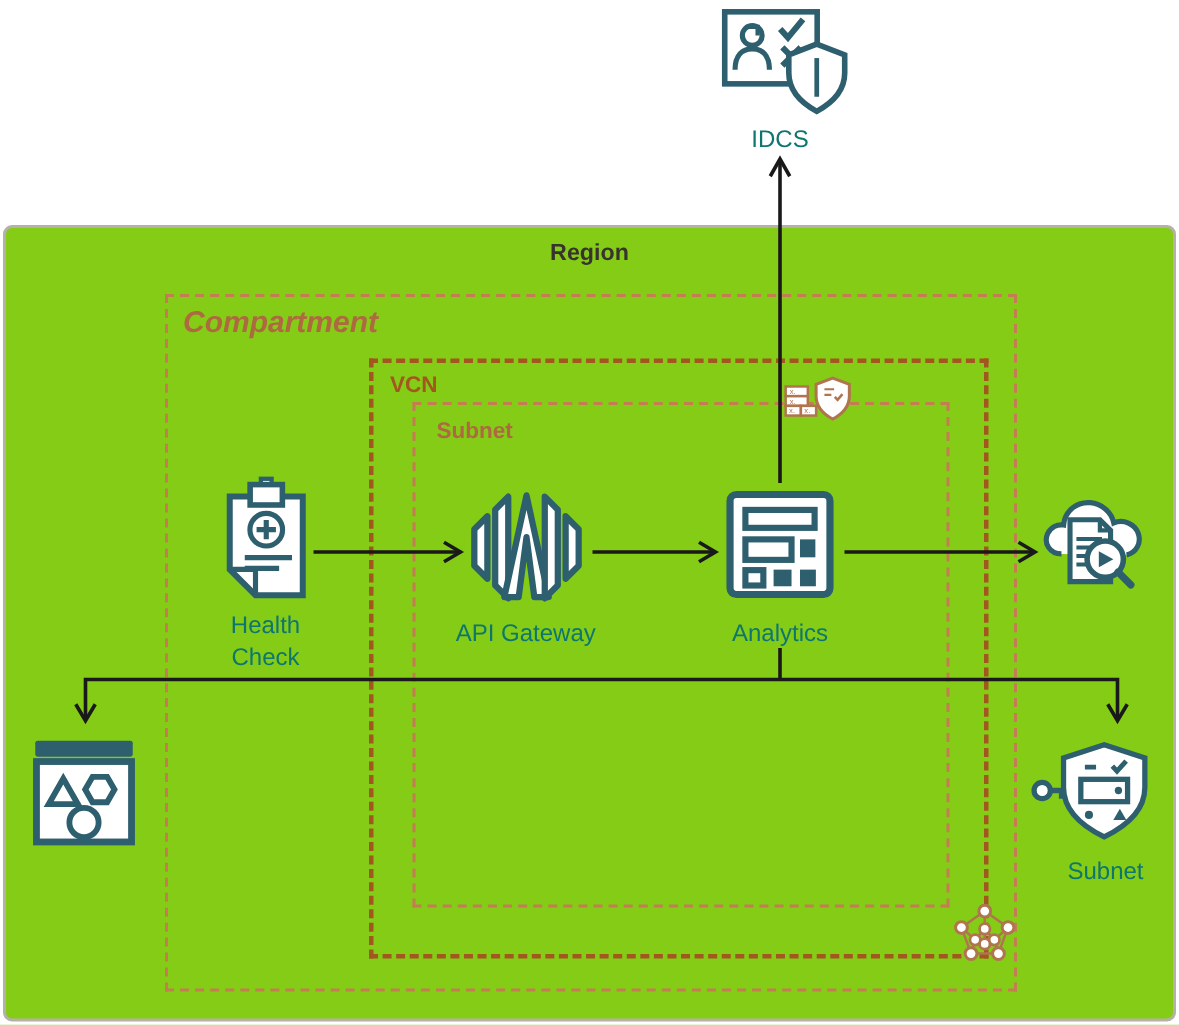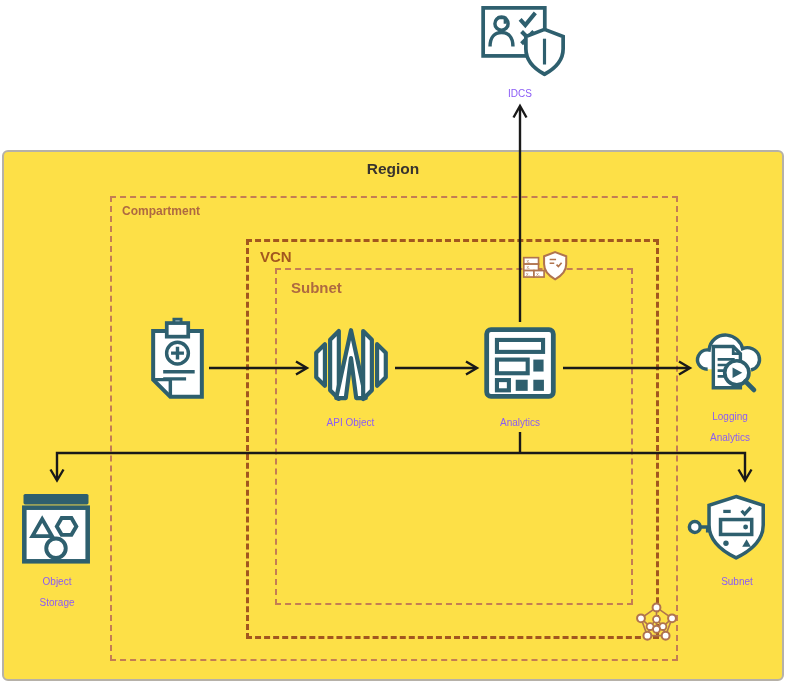--- a/index.html
+++ b/index.html
@@ -1,36 +1,36 @@
 <!DOCTYPE html>
 <html><head>
 <meta charset="utf-8">
 <style>
   html,body{margin:0;padding:0;background:#ffffff;}
   #stage{position:relative;width:786px;height:683px;background:#ffffff;
          font-family:"Liberation Sans",sans-serif;overflow:hidden;}
   .abs{position:absolute;}
   
-  .region-box{left:2px;top:150px;width:778px;height:527px;background:#fde047;
+  .region-box{left:2px;top:150px;width:778px;height:527px;background:#84cc16;
               border:2px solid #b6b1a8;border-radius:6px;}
   .region-title{position:absolute;left:0;top:8px;width:100%;text-align:center;
                 font-size:15.5px;font-weight:bold;color:#38332e;}
   .compartment-box{left:110px;top:196px;width:564px;height:461px;
                    border:2px dashed #c47d53;}
-  .compartment-title{position:absolute;left:10px;top:6px;font-size:12px;
-                     font-weight:bold;color:#ae6941;}
+  .compartment-title{position:absolute;left:10px;top:6px;font-size:20px;
+                     font-weight:bold;color:#ae6941;font-style:italic;}
   .vcn-box{left:246px;top:239px;width:407px;height:394px;border:3px dashed #a2571f;}
   .vcn-title{position:absolute;left:11px;top:6px;font-size:15px;font-weight:bold;color:#a2571f;}
   .subnet-box{left:275px;top:268px;width:354px;height:333px;border:2px dashed #c47d53;}
   .subnet-title{position:absolute;left:14px;top:9px;font-size:15px;font-weight:bold;color:#ae6941;}
   
   .icon{position:absolute;}
   .icon svg{display:block;width:100%;height:100%;}
-  .node-label{position:absolute;text-align:center;font-size:10px;line-height:21px;
-              color:#8b5cf6;white-space:pre-line;}
+  .node-label{position:absolute;text-align:center;font-size:16px;line-height:21px;
+              color:#0f766e;white-space:pre-line;}
   .arrows{position:absolute;left:0;top:0;width:786px;height:683px;pointer-events:none;}
 </style>
 </head>
 <body>
 
 <div id="stage">
 
   <div class="abs region-box">
     <div class="region-title">Region</div>
   </div>
@@ -85,31 +85,33 @@
     <svg viewBox="0 0 44 62" fill="none" stroke="#2e5f6e">
       <path d="M5,10 H39 V56 H17 L5,44 Z" fill="#fff" stroke-width="2.8"></path>
       <path d="M17,56 V44 H5" stroke-width="2.4"></path>
       <rect x="19.5" y="1.8" width="5" height="4" fill="#fff" stroke-width="2"></rect>
       <rect x="14.5" y="4.5" width="15" height="9.5" fill="#fff" stroke-width="2.6"></rect>
       <circle cx="22" cy="25.5" r="7.6" stroke-width="2.4"></circle>
       <path d="M22,21 V30 M17.5,25.5 H26.5" stroke-width="2.4"></path>
       <path d="M12,38.5 H34 M12,43.5 H28" stroke-width="2.4"></path>
     </svg>
   </div>
+  <div class="node-label" style="left:132px;top:407px;width:90px">Health
+Check</div>
 
   <div class="icon" style="left:309px;top:325px;width:84px;height:80px">
     <svg viewBox="0 0 48 46" fill="#fff" stroke="#2e5f6e" stroke-width="2.4" stroke-linejoin="round">
       <path d="M4,16 L9,11 L9,35 L4,30 Z"></path>
       <path d="M12,8.5 L17,3.5 L17,42.5 L12,37.5 Z"></path>
       <path d="M24,3 L32.5,42 L27,42 L24,19 L21,42 L15.5,42 Z"></path>
       <path d="M31,3.5 L36,8.5 L36,37.5 L31,42.5 Z"></path>
       <path d="M39,11 L44,16 L44,30 L39,35 Z"></path>
     </svg>
   </div>
-  <div class="node-label" style="left:303px;top:412px;width:95px">API Object</div>
+  <div class="node-label" style="left:303px;top:412px;width:95px">API Gateway</div>
 
   <div class="icon" style="left:479px;top:322px;width:82px;height:82px">
     <svg viewBox="0 0 48 48" fill="none" stroke="#2e5f6e">
       <rect x="4.5" y="4.5" width="39" height="39" rx="2.5" fill="#fff" stroke-width="2.8"></rect>
       <rect x="10.5" y="10.5" width="27" height="7" stroke-width="2.4"></rect>
       <rect x="10.5" y="22" width="18" height="8" stroke-width="2.4"></rect>
       <rect x="31.8" y="22" width="6" height="7" fill="#2e5f6e" stroke="none"></rect>
       <rect x="10.5" y="34" width="7" height="6" stroke-width="2.4"></rect>
       <rect x="21.5" y="33.8" width="7" height="6.5" fill="#2e5f6e" stroke="none"></rect>
       <rect x="31.8" y="33.8" width="6.2" height="6.5" fill="#2e5f6e" stroke="none"></rect>
@@ -121,34 +123,30 @@
     <svg viewBox="0 0 52 52" fill="none" stroke="#2e5f6e">
       <path d="M11,29 C5.5,29 2.5,24 4.5,19.5 C6,16.5 9,15 12,15.5 C12.5,9 18,4.5 24.5,5 C30,5.5 34.5,9.5 35.5,14.5 C40,12.5 45.5,15 47,19.5 C48.5,24 46,28.5 41.5,29.5" fill="#fff" stroke-width="2.4"></path>
       <path d="M15,13 H29 L34,18 V42 H15 Z" fill="#fff" stroke-width="2.4"></path>
       <path d="M29,13 V18 H34" stroke-width="2"></path>
       <path d="M18,22 H30 M18,26 H27 M18,30 H24 M18,34 H24" stroke-width="1.9"></path>
       <circle cx="31.5" cy="31.5" r="8.5" fill="#fff" stroke-width="2.6"></circle>
       <path d="M28.5,27.8 L35.3,31.5 L28.5,35.2 Z" fill="#2e5f6e" stroke="none"></path>
       <path d="M37.5,37.5 L43.5,43.5" stroke-width="3.4" stroke-linecap="round"></path>
     </svg>
   </div>
-  <div class="node-label" style="left:688px;top:406px;width:84px">Logging
-Analytics</div>
 
   <div class="icon" style="left:17px;top:487px;width:78px;height:82px">
     <svg viewBox="0 0 48 50" fill="none" stroke="#2e5f6e">
       <rect x="4" y="4" width="40" height="6.5" rx="1" fill="#2e5f6e" stroke="none"></rect>
       <rect x="4.5" y="12.5" width="39" height="33" fill="#fff" stroke-width="2.8"></rect>
       <path d="M9.5,30 L15.5,19.5 L21.5,30 Z" stroke-width="2.4"></path>
       <path d="M24.5,24 L27.5,18.8 L33.5,18.8 L36.5,24 L33.5,29.2 L27.5,29.2 Z" stroke-width="2.4"></path>
       <circle cx="24" cy="37.5" r="6" stroke-width="2.4"></circle>
     </svg>
   </div>
-  <div class="node-label" style="left:12px;top:571px;width:90px">Object
-Storage</div>
 
   <div class="icon" style="left:686px;top:487px;width:84px;height:80px">
     <svg viewBox="0 0 62 50" fill="none" stroke="#2e5f6e">
       <circle cx="6.5" cy="25" r="4" fill="#fff" stroke-width="2.6"></circle>
       <path d="M10.5,25 H20 M16,25 V29" stroke-width="2.6"></path>
       <path d="M37,2.5 L57,9 V23.5 C57,34.5 49,42 37,47.8 C25,42 17,34.5 17,23.5 V9 Z" fill="#fff" stroke-width="2.6"></path>
       <rect x="25.5" y="19.5" width="23" height="11" fill="#fff" stroke-width="2.6"></rect>
       <circle cx="44" cy="25" r="1.8" fill="#2e5f6e" stroke="none"></circle>
       <path d="M27.5,13.5 H33" stroke-width="2.4"></path>
       <path d="M41,13 l2.3,2.5 l4.5,-5" stroke-width="2.4"></path>

